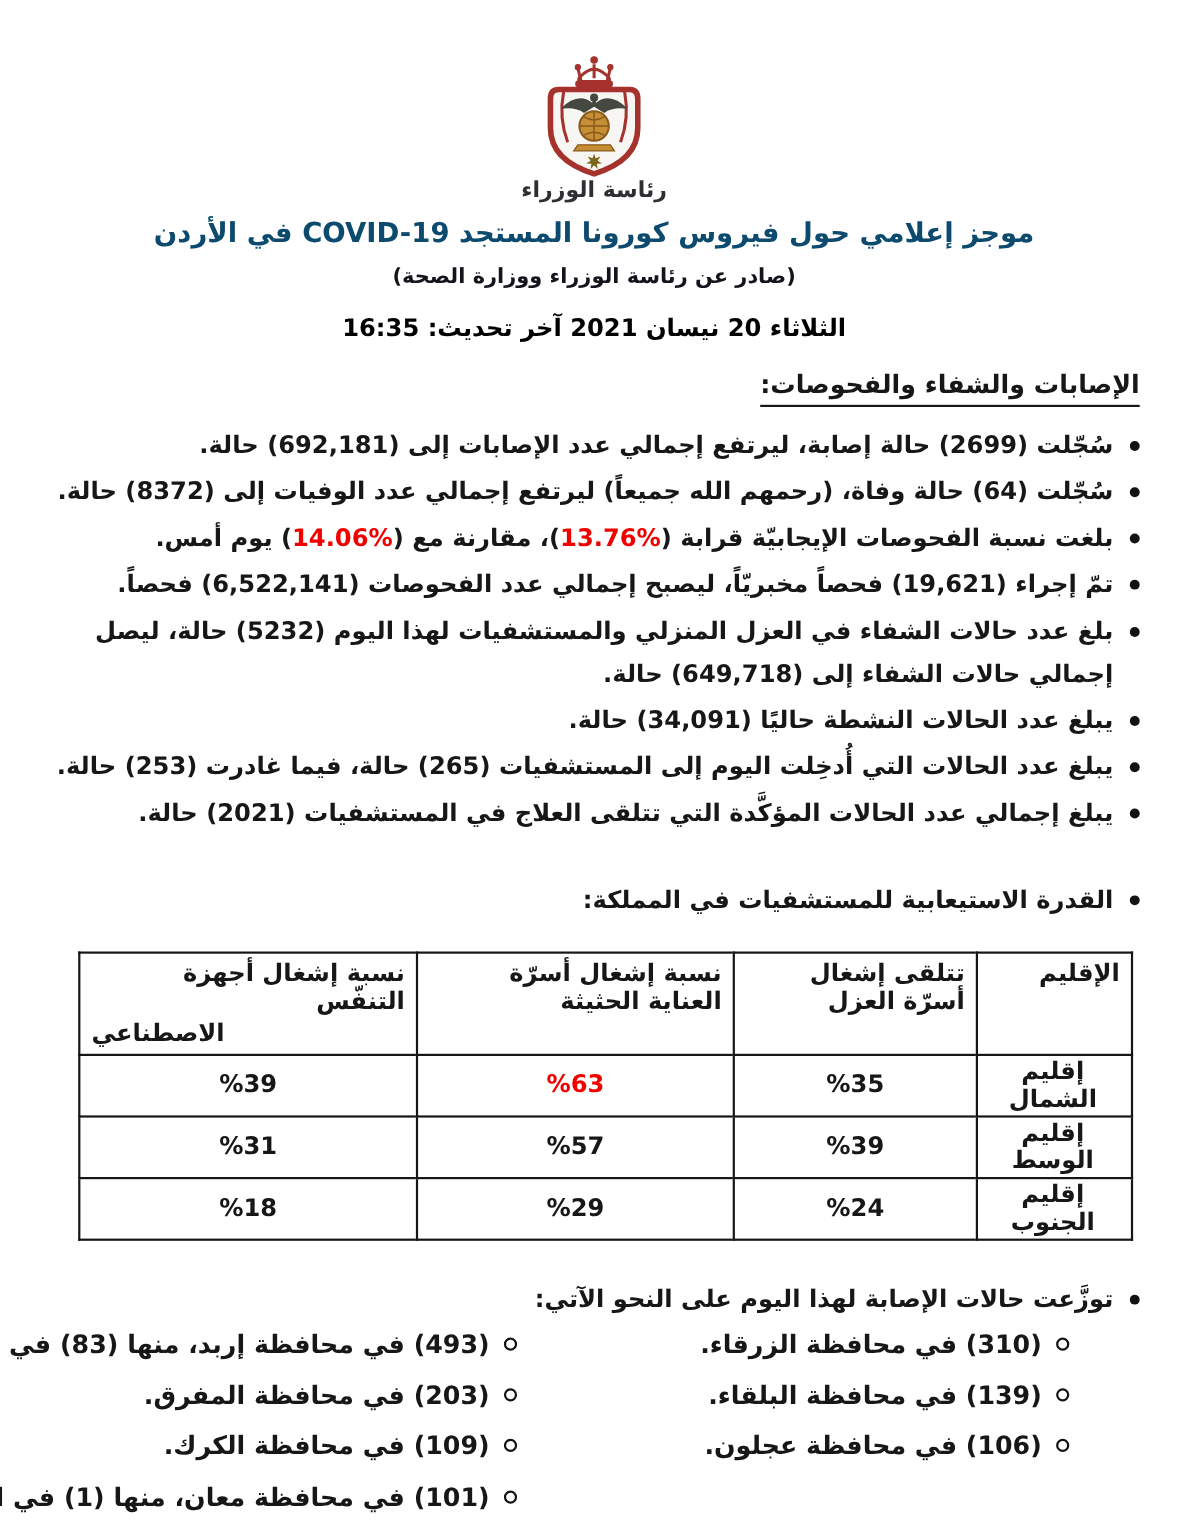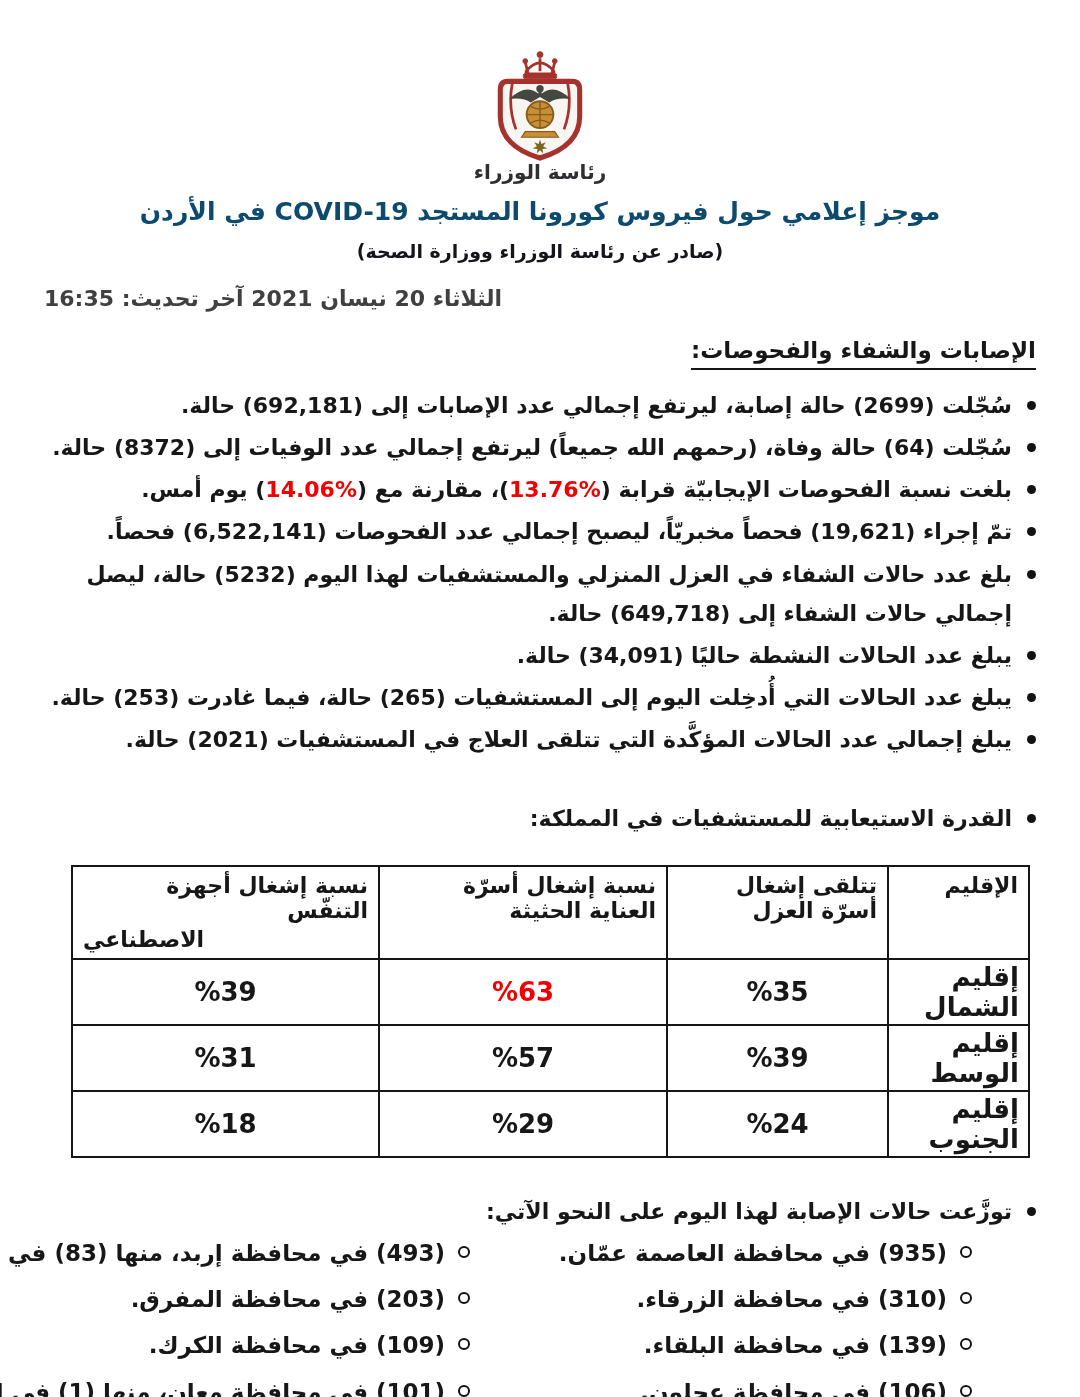--- a/index.html
+++ b/index.html
@@ -16,21 +16,21 @@
 
   
   .header { text-align: center; }
   .crest-wrap { display: inline-block; line-height: 0; }
   .crest-caption {
     font-size: 20px; color: #2e2e33; margin-top: 2px;
     letter-spacing: -1px; text-align: center;
   }
   .doc-title { font-size: 25px; margin-top: 14px; color: #0c4a6e; }
   .doc-subtitle { font-size: 19px; margin-top: 14px; color: #14151c; }
-  .date-line { font-size: 22px; margin-top: 24px; text-align: left; color: #404040; }
+  .date-line { font-size: 22px; margin-top: 24px; text-align: center; color: #000000; }
 
   
   .section-heading { font-size: 23px; margin-top: 26px; text-align: right; }
   .section-heading span {
     display: inline-block; border-bottom: 2.5px solid #161616; padding-bottom: 5px;
   }
 
   
   ul.bullets { list-style: none; margin-top: 16px; }
   ul.bullets li { display: flex; align-items: flex-start; margin-bottom: 3px; }
@@ -49,23 +49,23 @@
     direction: rtl; border-collapse: collapse; table-layout: fixed;
     width: 957px; margin: 26px 6px 0 0;
   }
   table.capacity th, table.capacity td { border: 2.5px solid #161616; }
   table.capacity th {
     font-size: 22px; text-align: right; vertical-align: top;
     padding: 6px 10px 6px 10px; height: 70px; font-weight: bold; border-radius: 23px;
   }
   table.capacity th .hdr-line2 { display: block; text-align: left; margin-top: 4px; }
   table.capacity td {
-    font-size: 26px; text-align: center; height: 39px; padding: 2px 6px;
-  }
-  table.capacity td.region { text-align: right; padding-right: 9px; border-radius: 28px; }
+    font-size: 22px; text-align: center; height: 39px; padding: 2px 6px;
+  }
+  table.capacity td.region { text-align: center; padding-right: 9px; border-radius: 28px; }
 
   
   .dist-cols { display: flex; margin-top: 6px; }
   .dist-col { width: 50%; }
   .dist-col.col1 { padding-right: 64px; }
   .dist-col.col2 { padding-right: 70px; }
   .dist-item { display: flex; align-items: flex-start; margin-bottom: 13px; }
   .circ {
     flex: 0 0 auto; width: 12px; height: 12px; border-radius: 50%;
     border: 2.5px solid #121212; background: transparent;
@@ -202,24 +202,20 @@
     <li>
       <span class="dot"></span>
       <span class="btext">توزَّعت حالات الإصابة لهذا اليوم على النحو الآتي:</span>
     </li>
   </ul>
 
   <div class="dist-cols">
     <div class="dist-col col1">
       <div class="dist-item">
         <span class="circ"></span>
-        <span class="dist-text">(935) في محافظة العاصمة عمّان.</span>
-      </div>
-      <div class="dist-item">
-        <span class="circ"></span>
         <span class="dist-text">(310) في محافظة الزرقاء.</span>
       </div>
       <div class="dist-item">
         <span class="circ"></span>
         <span class="dist-text">(139) في محافظة البلقاء.</span>
       </div>
       <div class="dist-item">
         <span class="circ"></span>
         <span class="dist-text">(106) في محافظة عجلون.</span>
       </div>

